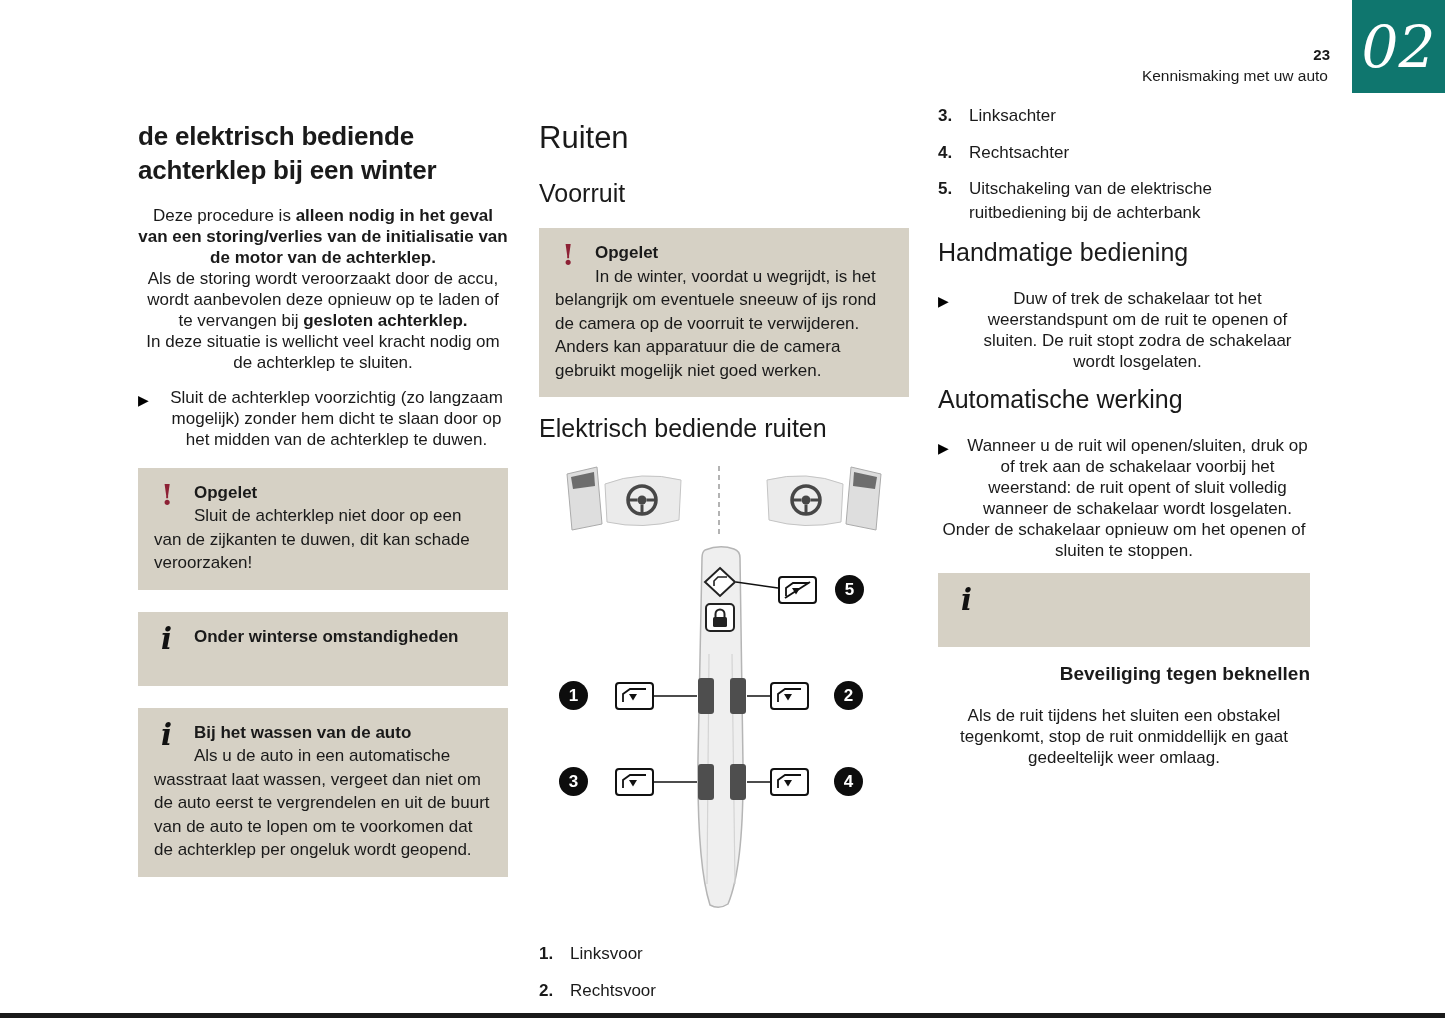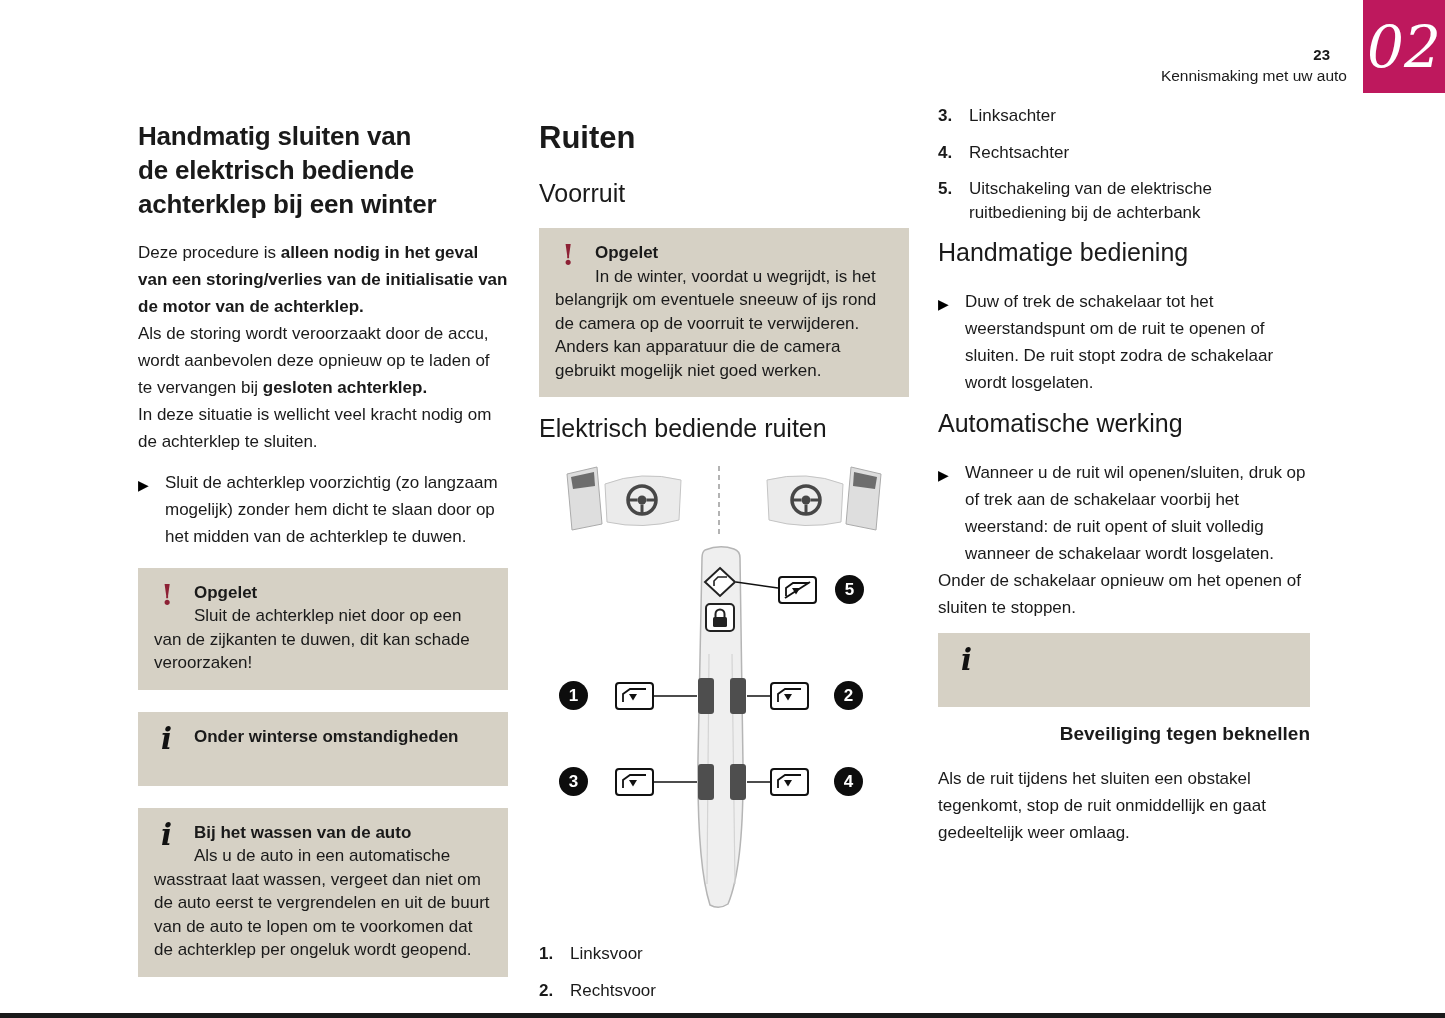--- a/index.html
+++ b/index.html
@@ -12,27 +12,27 @@
     color: #1a1a1a;
     overflow: hidden;
   }
 
   
   .page-num {
     position: absolute; top: 46px; right: 115px;
     font-size: 15px; font-weight: bold;
   }
   .page-section {
-    position: absolute; top: 67px; right: 98px;
+    position: absolute; top: 67px; right: 117px;
     font-size: 15.5px;
   }
   .chapter-tab {
     position: absolute; top: 0; right: 0;
-    width: 82px; height: 93px;
-    background: #be185d;
+    width: 93px; height: 93px;
+    background: #0f766e;
     display: flex; align-items: center; justify-content: center;
   }
   .chapter-tab span {
     color: #ffffff;
     font-family: "DejaVu Serif", serif;
     font-style: italic;
     font-size: 58px;
     line-height: 1;
   }
 
@@ -42,26 +42,26 @@
   }
 
   
   .col { position: absolute; }
   #col1 { left: 138px; top: 102px; width: 370px; }
   #col2 { left: 539px; top: 98px;  width: 370px; }
   #col3 { left: 938px; top: 104px; width: 372px; }
 
   .head-bold { font-size: 26px; font-weight: bold; line-height: 34px; letter-spacing: -0.2px; }
   .head-bold span { display: block; }
-  .head-xl  { font-size: 31px; line-height: 38px; font-weight: bold; }
+  .head-xl  { font-size: 31px; line-height: 38px; font-weight: normal; }
   .head-lg  { font-size: 25px; line-height: 30px; font-weight: normal; margin-top: 14px; }
   .head-md  { font-size: 25px; line-height: 30px; font-weight: normal; }
   .head-sm  { font-size: 19px; line-height: 25px; font-weight: bold; text-align: right; }
 
-  .body-text { font-size: 17px; line-height: 27px; }
+  .body-text { font-size: 17px; line-height: 21px; text-align: center; }
   p.body-text { margin: 0; }
   .mt13 { margin-top: 13px; }
   .mt12 { margin-top: 12px; }
   .mt14 { margin-top: 14px; }
   .mt16 { margin-top: 16px; }
   .mt18 { margin-top: 18px; }
   .mt22 { margin-top: 22px; }
   .b { font-weight: bold; }
 
   .bullet { position: relative; padding-left: 27px; }
@@ -109,21 +109,20 @@
 <body>
 
 <div class="page-num">23</div>
 <div class="page-section">Kennismaking met uw auto</div>
 <div class="chapter-tab">
   <span>02</span>
 </div>
 
 <section id="col1" class="col">
   <h1 class="head-bold">
-    <span>Handmatig sluiten van</span>
     <span>de elektrisch bediende</span>
     <span>achterklep bij een winter</span>
   </h1>
   <p class="body-text mt13"><span>Deze procedure is </span><span class="b">alleen nodig in het geval van een storing/verlies van de initialisatie van de motor van de achterklep.</span></p>
   <p class="body-text"><span>Als de storing wordt veroorzaakt door de accu, wordt aanbevolen deze opnieuw op te laden of te vervangen bij </span><span class="b">gesloten achterklep.</span></p>
   <p class="body-text">In deze situatie is wellicht veel kracht nodig om de achterklep te sluiten.</p>
 
   <div class="bullet body-text mt14">
     <span class="arrow">▶</span>
     <span>Sluit de achterklep voorzichtig (zo langzaam mogelijk) zonder hem dicht te slaan door op het midden van de achterklep te duwen.</span>

